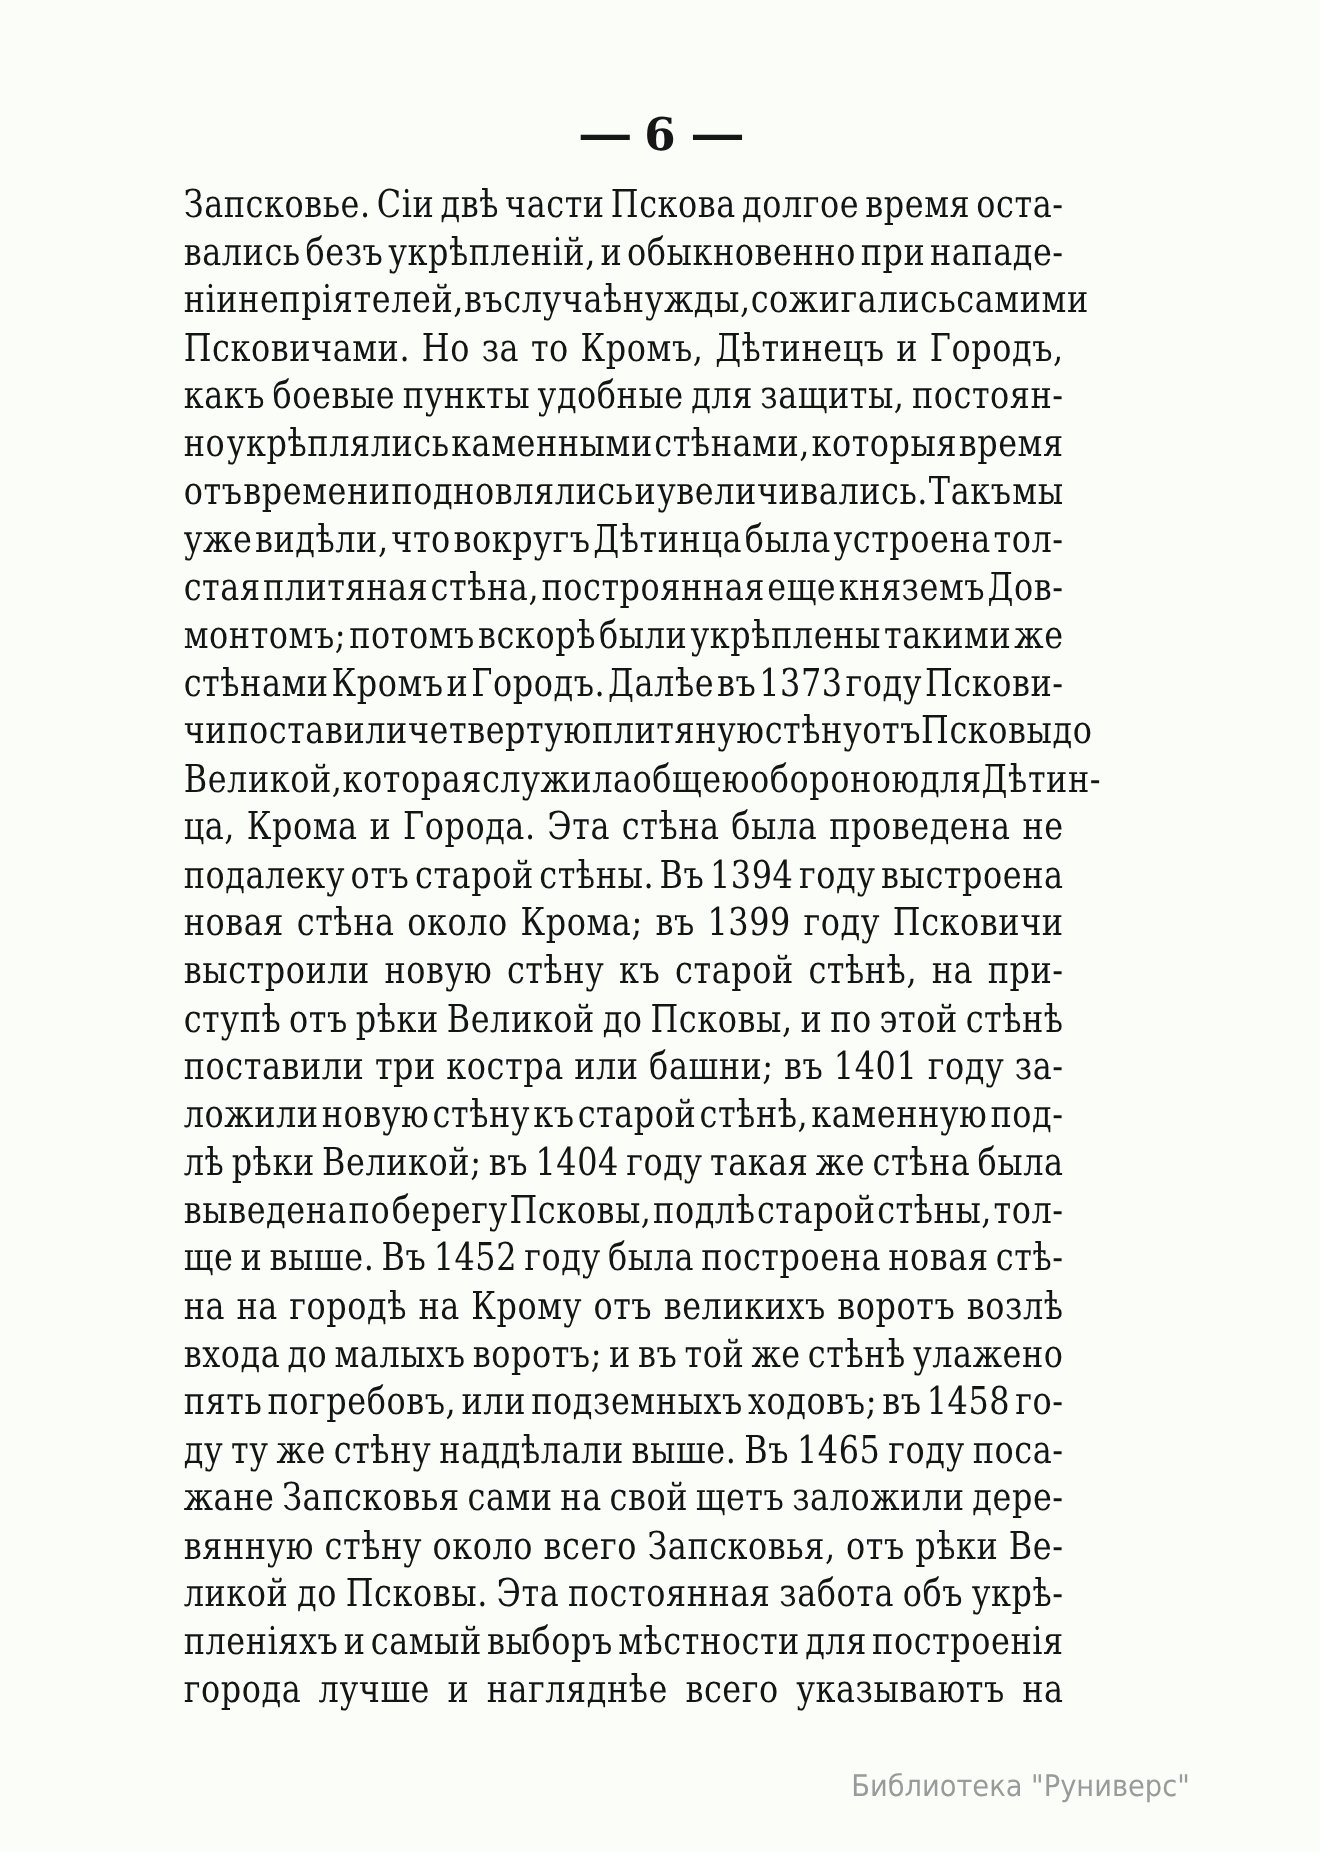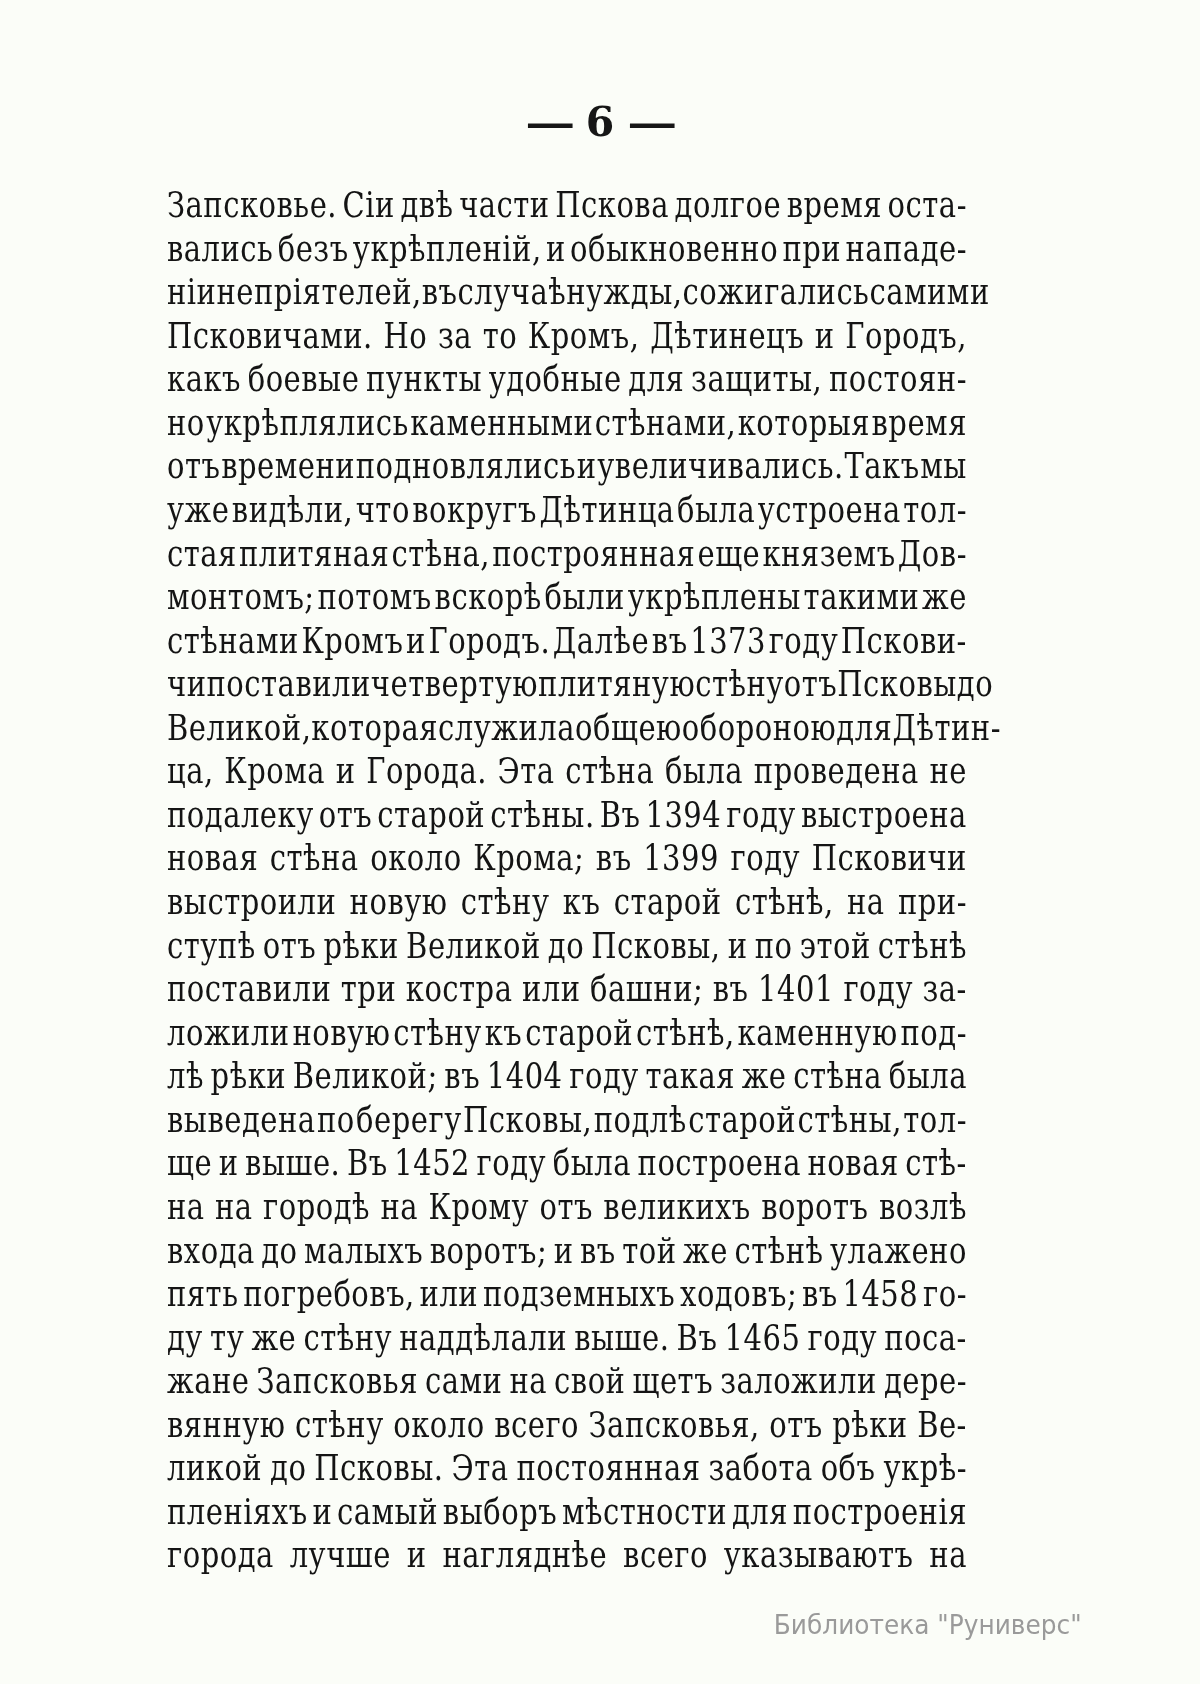--- a/index.html
+++ b/index.html
@@ -36,21 +36,21 @@
     transform: scaleX(1.25);
     font-weight: bold;
   }
   .page-number .num {
     font-weight: bold;
     font-size: 41px;
   }
   .text-block {
     position: absolute;
     left: 167px;
-    top: 184px;
+    top: 164px;
     width: 800px;
     color: #141414;
   }
   .text-line {
     display: flex;
     justify-content: space-between;
     height: 43.57px;
     line-height: 43.57px;
     font-size: 29px;
     white-space: nowrap;

